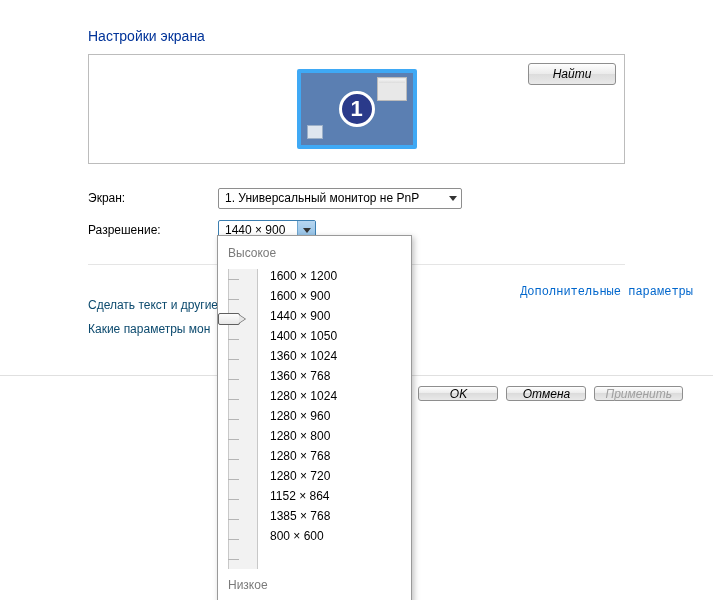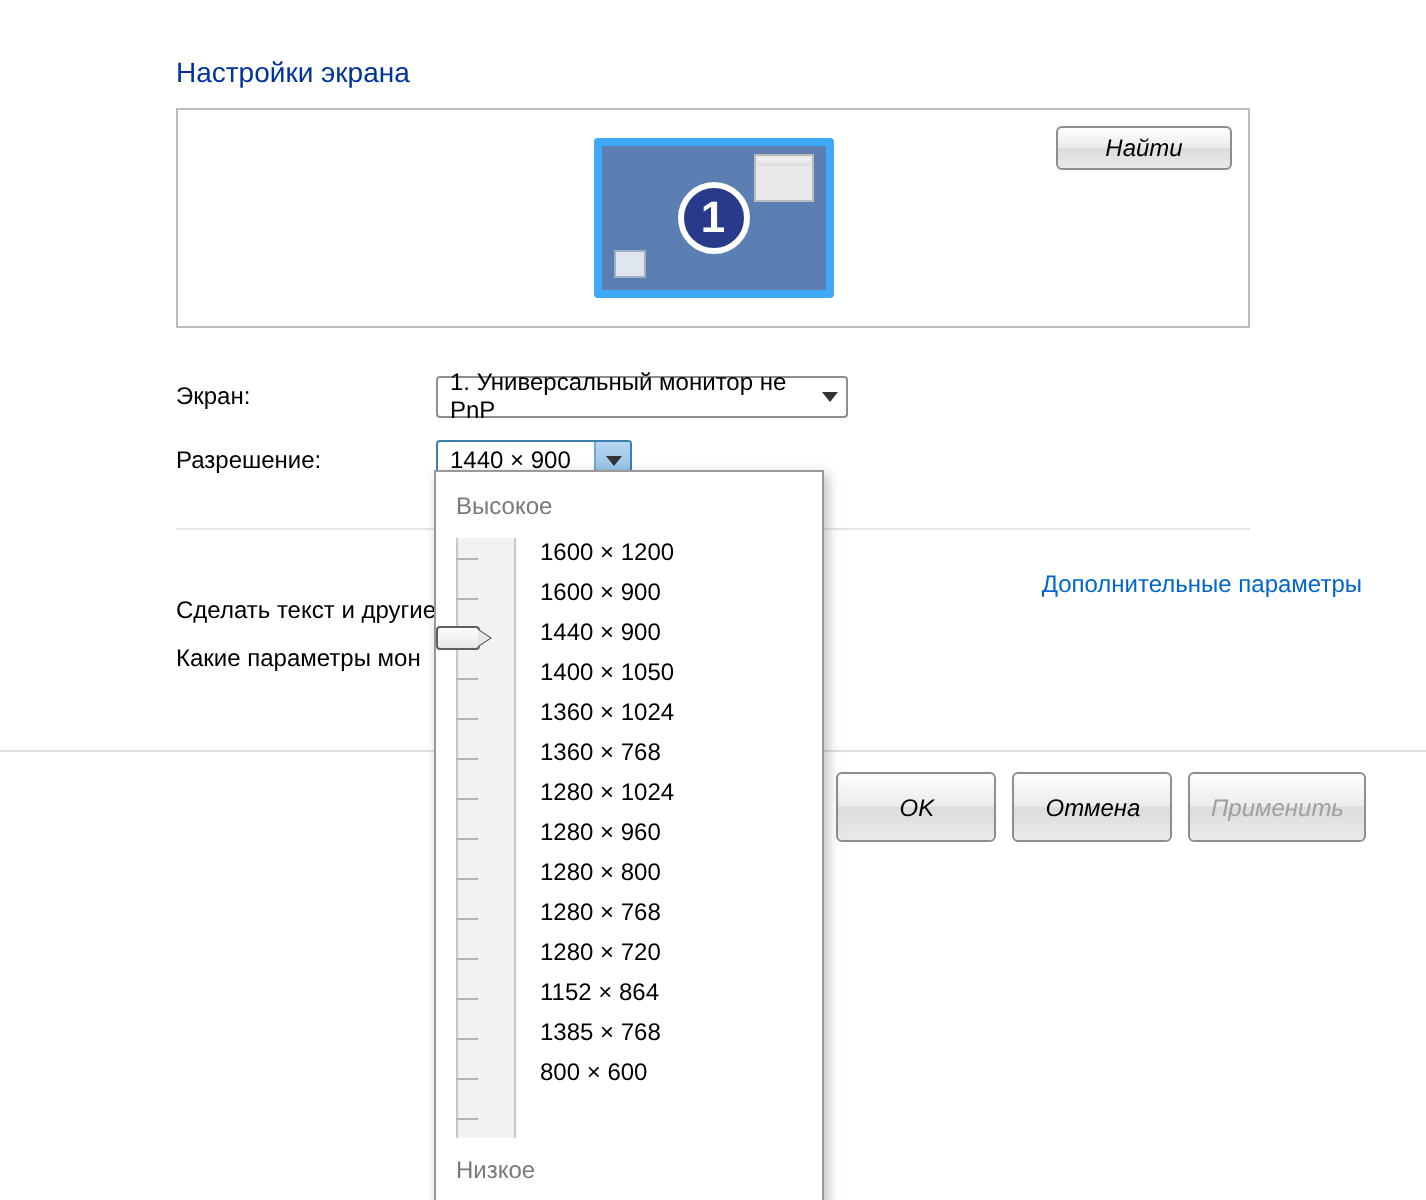--- a/index.html
+++ b/index.html
@@ -64,48 +64,48 @@
   }
   .win-btn:disabled { color:#a0a0a0; cursor:default; }
   .form-area { margin-left:58px; }
   .form-row { display:flex; align-items:center; height:32px; }
   .form-row .lbl { width:130px; }
   .dropdown {
     border:1px solid #8e8e8e; border-radius:2px;
     height:21px; background:#fff; display:inline-flex; align-items:center;
     padding:0 4px 0 6px; font-size:12px; cursor:pointer; position:relative;
   }
-  .dropdown.wide { width:206px; }
+  .dropdown.wide { width:244px; }
   .dropdown.narrow { width:98px; }
   .dropdown.open { border-color:#3c7fb1; }
   .dropdown .dd-arrow {
     margin-left:auto; width:0;height:0;
     border-left:4px solid transparent; border-right:4px solid transparent;
     border-top:5px solid #333;
   }
   .dropdown.open .dd-arrow-box {
     position:absolute; right:0; top:0; bottom:0; width:18px;
     background: linear-gradient(#b7d6f0,#8bbde4);
     border-left:1px solid #6fa6cf;
     display:flex; align-items:center; justify-content:center;
   }
   .dropdown.open .dd-arrow-box .dd-arrow { margin:0; }
   .adv-link {
-    position:absolute; right:32px; top:285px;
-    color:#0066cc; font-size:12px; cursor:pointer;
-  }
-  .blue-link { color:#000000; cursor:pointer; }
+    position:absolute; right:20px; top:285px;
+    color:#0066cc; font-size:12px; cursor:pointer;font-family:Liberation Mono, monospace;
+  }
+  .blue-link { color:#0c4a6e; cursor:pointer; }
   .text-links { margin: 28px 0 0 58px; line-height:2; }
   .hr { border:none; border-top:1px solid #e5e5e5; margin:18px 58px 12px 58px; }
   .hr2 { border:none; border-top:1px solid #e0e0e0; margin:14px 0 10px 0; }
   .bottom-buttons {
     display:flex; gap:8px; justify-content:flex-end;
     padding:0 30px 0 0;
   }
-  .bottom-buttons .win-btn { min-width:80px; height:35px; }
+  .bottom-buttons .win-btn { min-width:80px; height:15px; }
 
   
   .res-popup {
     position:absolute;
     left: 217px; top: 235px;
     width: 195px;
     border:1px solid #999; background:#fff;
     box-shadow: 2px 2px 6px rgba(0,0,0,.25);
     padding:10px 10px 8px 10px; z-index:10;
   }

